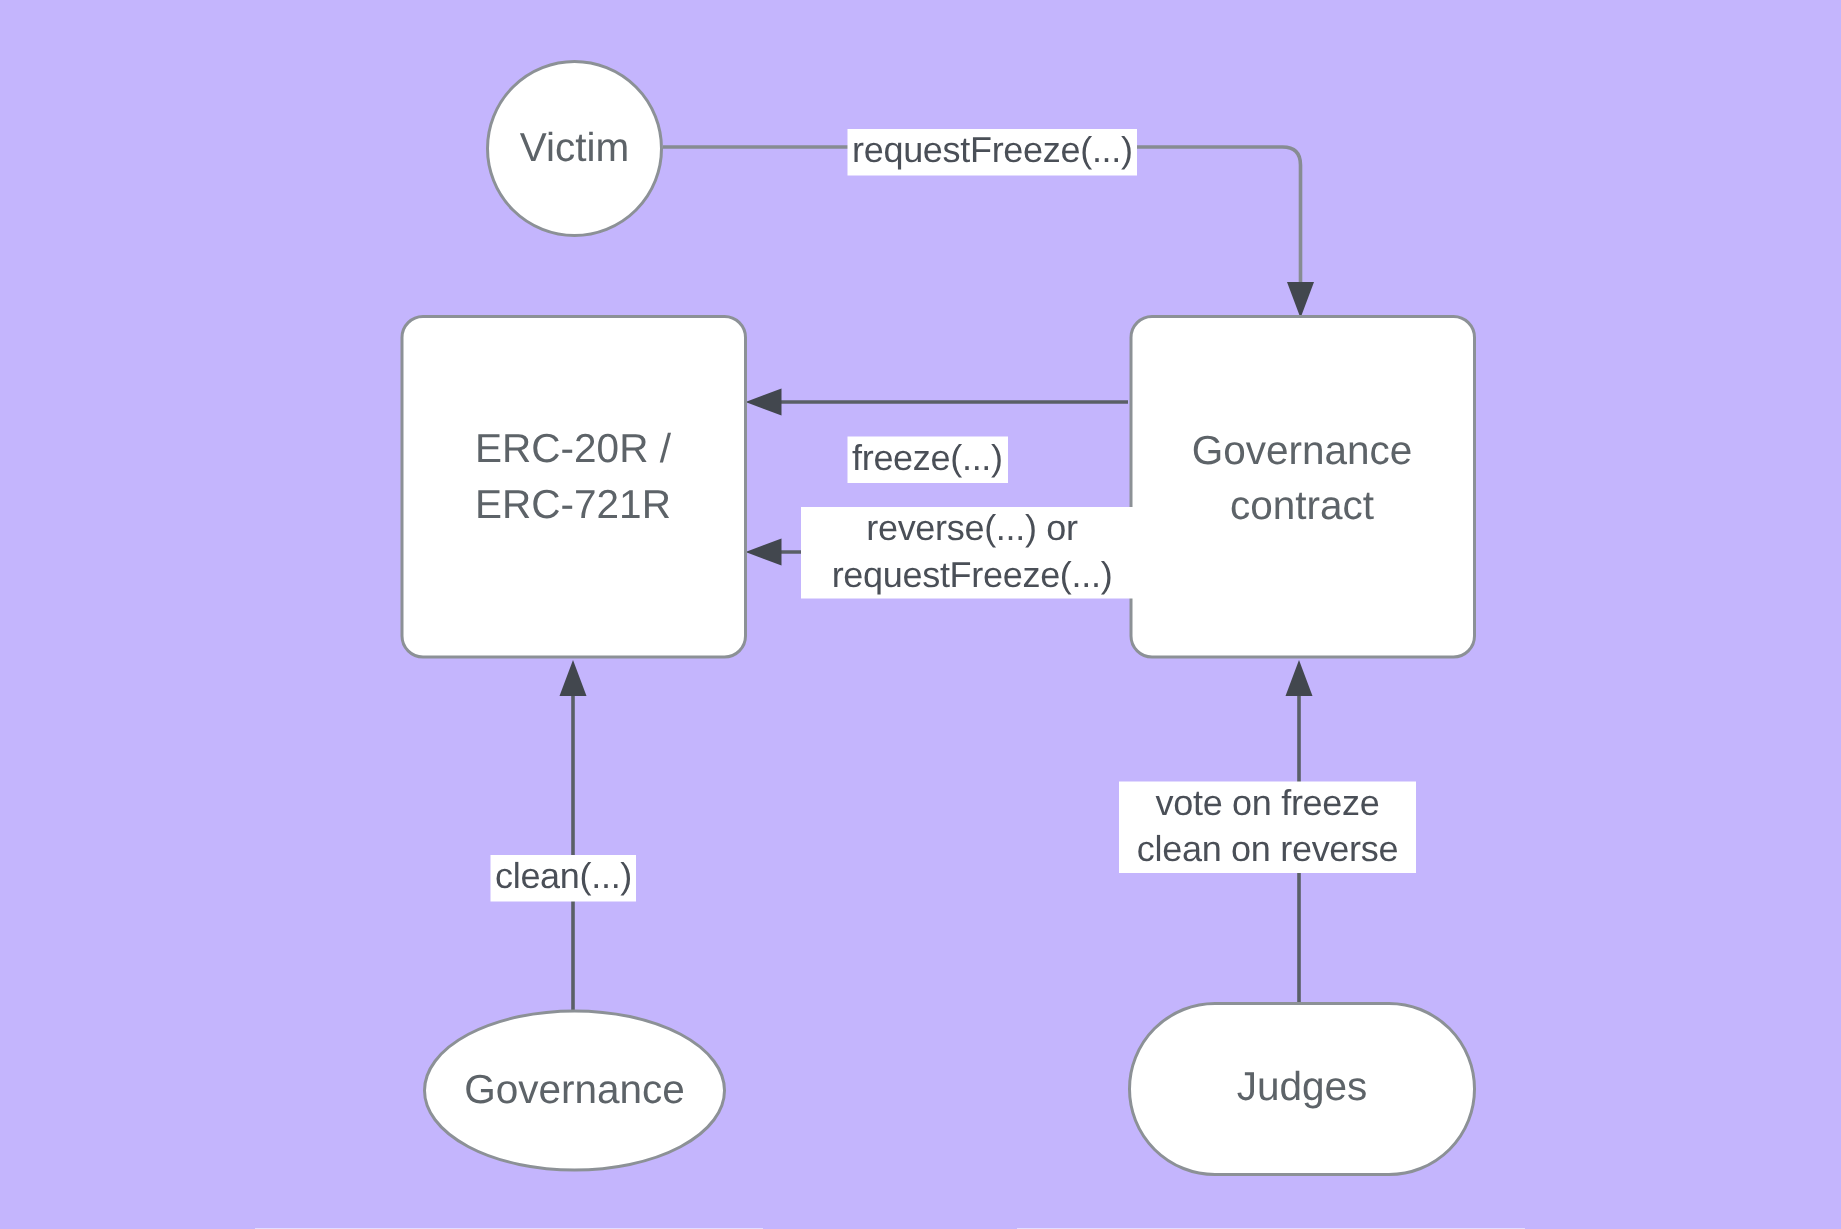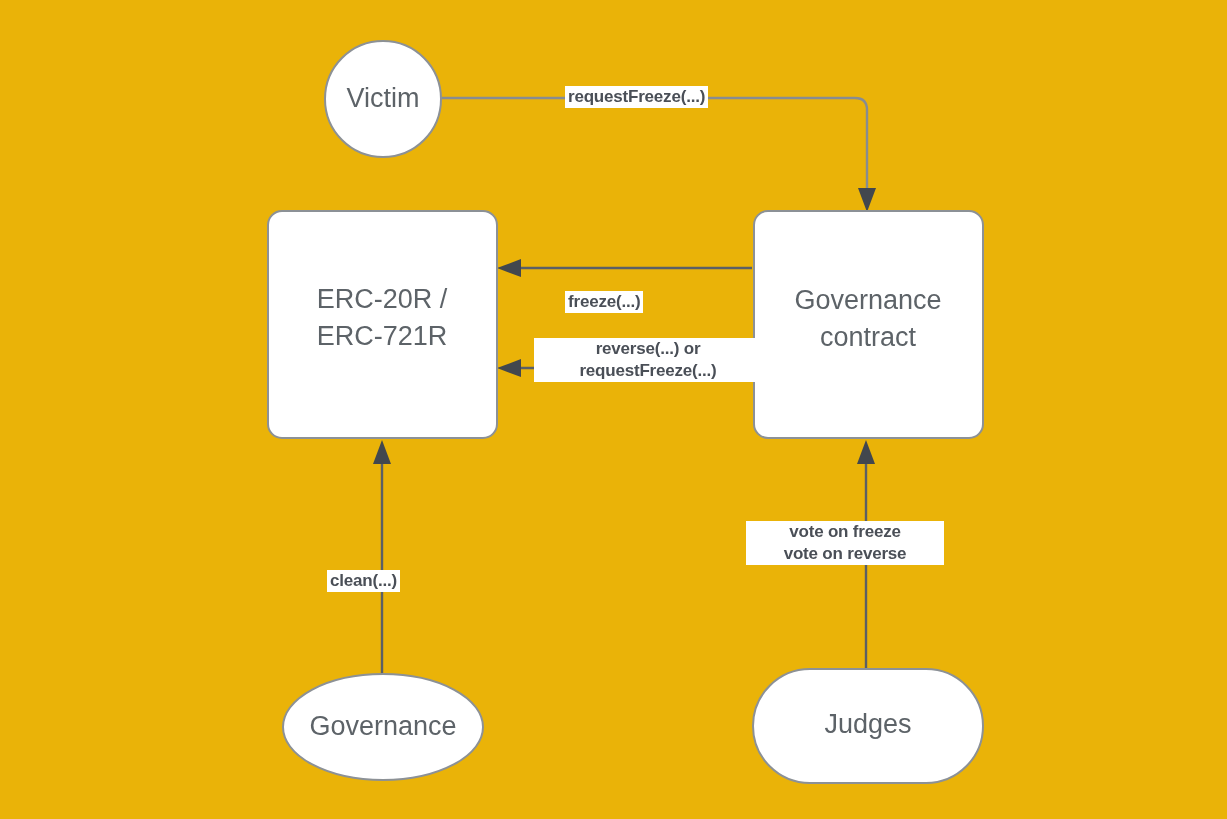--- a/index.html
+++ b/index.html
@@ -11,21 +11,21 @@
   body {
     width: 1227px;
     height: 819px;
     font-family: "Liberation Sans", sans-serif;
     -webkit-font-smoothing: antialiased;
   }
   #canvas {
     position: relative;
     width: 1227px;
     height: 819px;
-    background: #eab308;
+    background: #c4b5fd;
     overflow: hidden;
   }
   svg.diagram-layer {
     position: absolute;
     left: 0;
     top: 0;
     width: 1227px;
     height: 819px;
   }
   
@@ -58,22 +58,22 @@
     stroke-linejoin: round;
   }
   .arrow-head {
     fill: #42474e;
     stroke: none;
   }
   
   .edge-label {
     position: absolute;
     font-family: "Liberation Sans", sans-serif;
-    font-size: 17px;
-    font-weight: bold;
+    font-size: 24px;
+    font-weight: normal;
     color: #4a4f57;
     line-height: 1.28;
     white-space: nowrap;
     background: #ffffff;
     padding: 0 3px;
     letter-spacing: -0.2px;
   }
   .edge-label.center {
     text-align: center;
   }
@@ -148,16 +148,16 @@
 
   <div class="edge-label right" style="left:534px; top:338px; width:222px;">
     <div>reverse(...) or</div>
     <div>requestFreeze(...)</div>
   </div>
 
   <div class="edge-label center" style="left:327px; top:538px;margin-top:32px;">clean(...)</div>
 
   <div class="edge-label center" style="left:746px; top:521px; width:192px;">
     <div>vote on freeze</div>
-    <div>vote on reverse</div>
+    <div>clean on reverse</div>
   </div>
 
 </div>
 
 </body></html>

